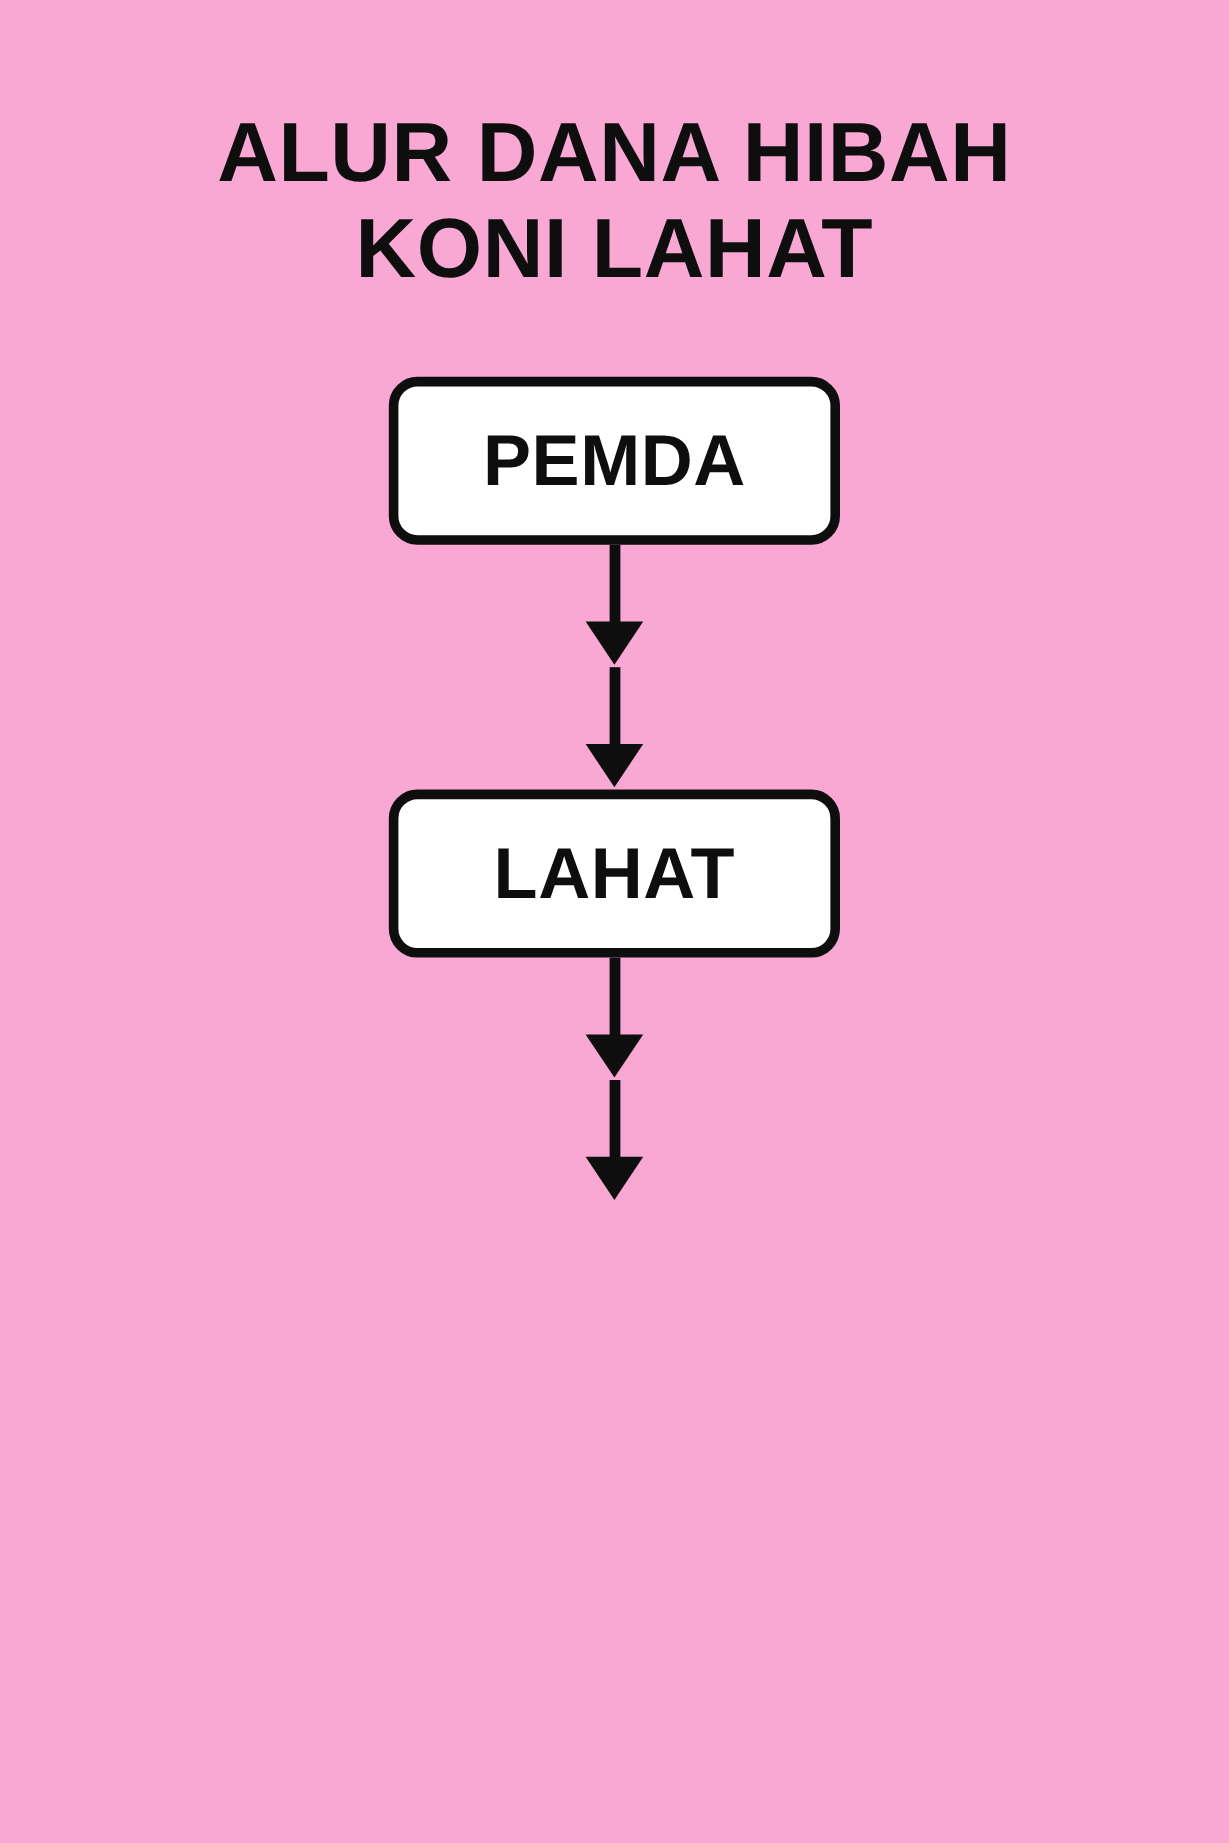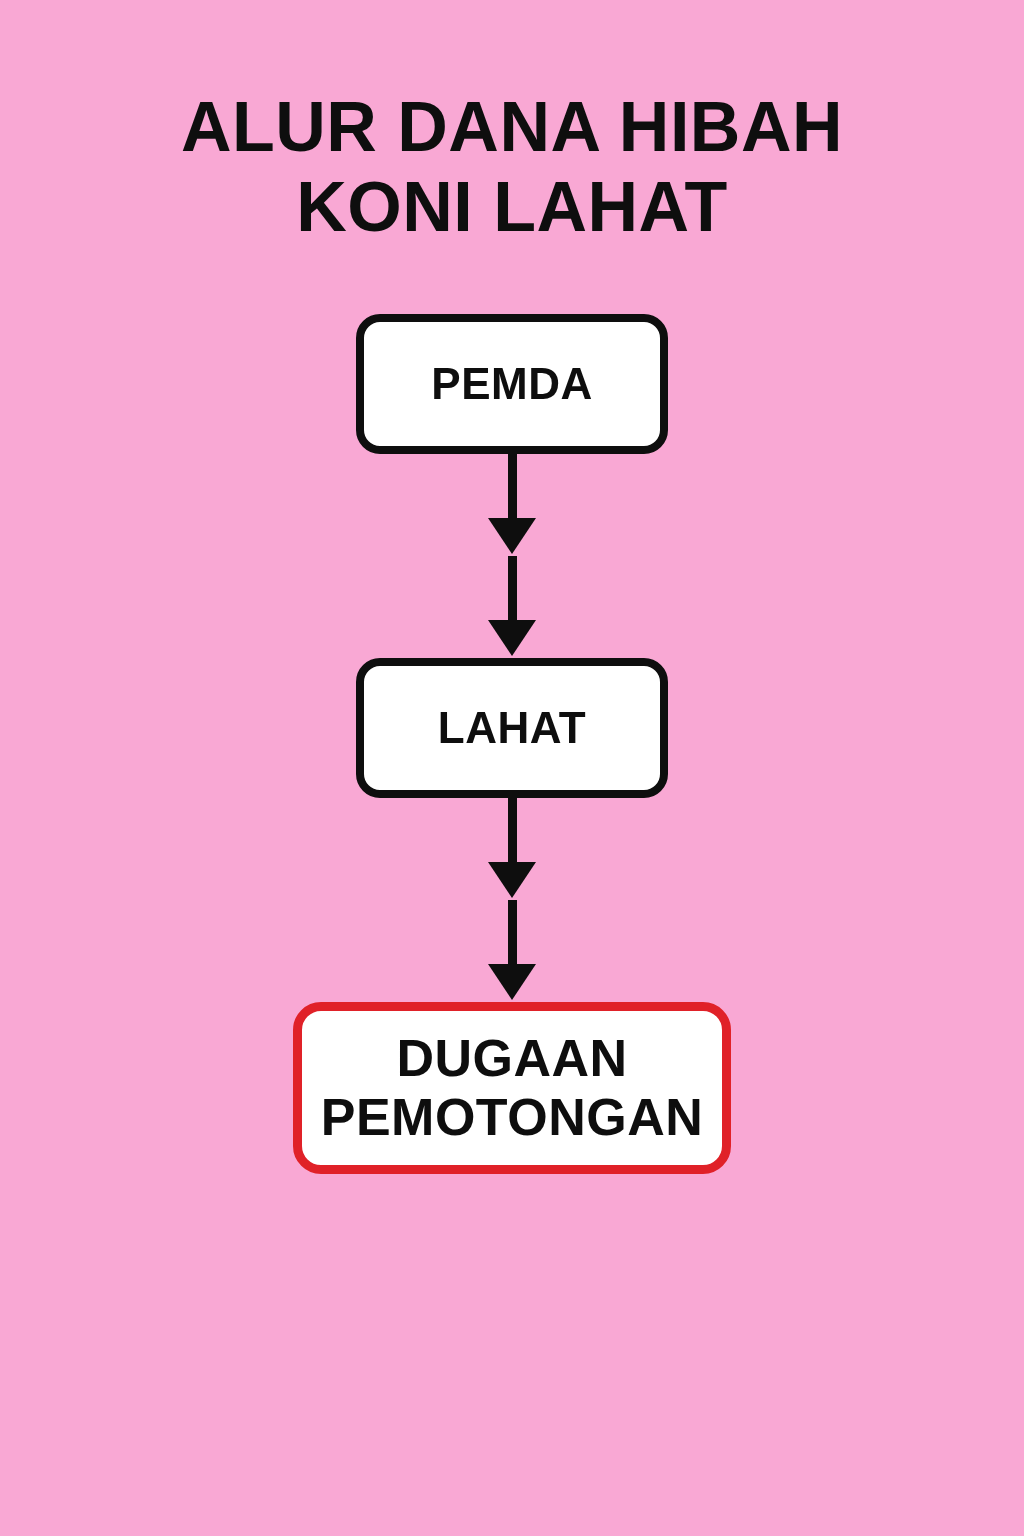--- a/index.html
+++ b/index.html
@@ -29,31 +29,31 @@
     white-space: pre-line;
   }
   .flow {
     margin-top: 66px;
     display: flex;
     flex-direction: column;
     align-items: center;
   }
   .node {
     box-sizing: border-box;
-    width: 312px;
+    width: 376px;
     min-height: 140px;
     border: 8px solid #0e0e0e;
     border-radius: 24px;
     background: #ffffff;
     display: flex;
     align-items: center;
     justify-content: center;
     text-align: center;
     font-weight: bold;
-    font-size: 44px;
+    font-size: 60px;
     color: #0e0e0e;
     letter-spacing: 0.5px;
     padding: 6px 10px;
   }
   .node.highlight {
     width: 438px;
     min-height: 172px;
     border: 9px solid #e02128;
     border-radius: 28px;
     font-size: 52px;
@@ -112,18 +112,15 @@
       <div class="shaft"></div>
       <div class="head"></div>
     </div>
 
 
     <div class="arrow">
       <div class="shaft"></div>
       <div class="head"></div>
     </div>
 
-    <div class="node highlight">
-      <span>DUGAAN PEMOTONGAN</span>
-    </div>
 
   </div>
 </div>
 
 </body></html>

